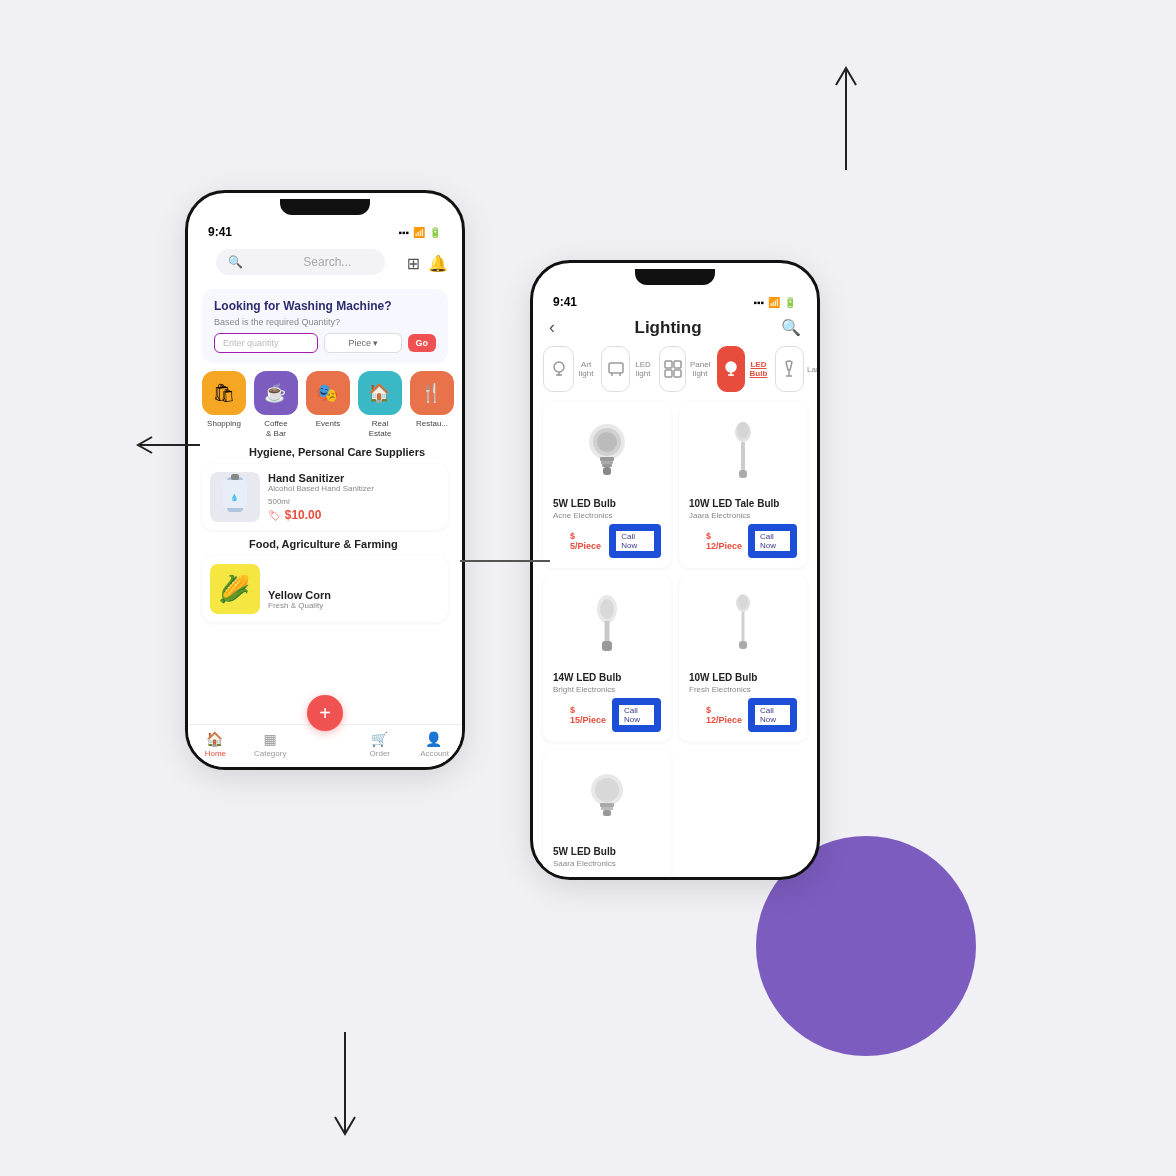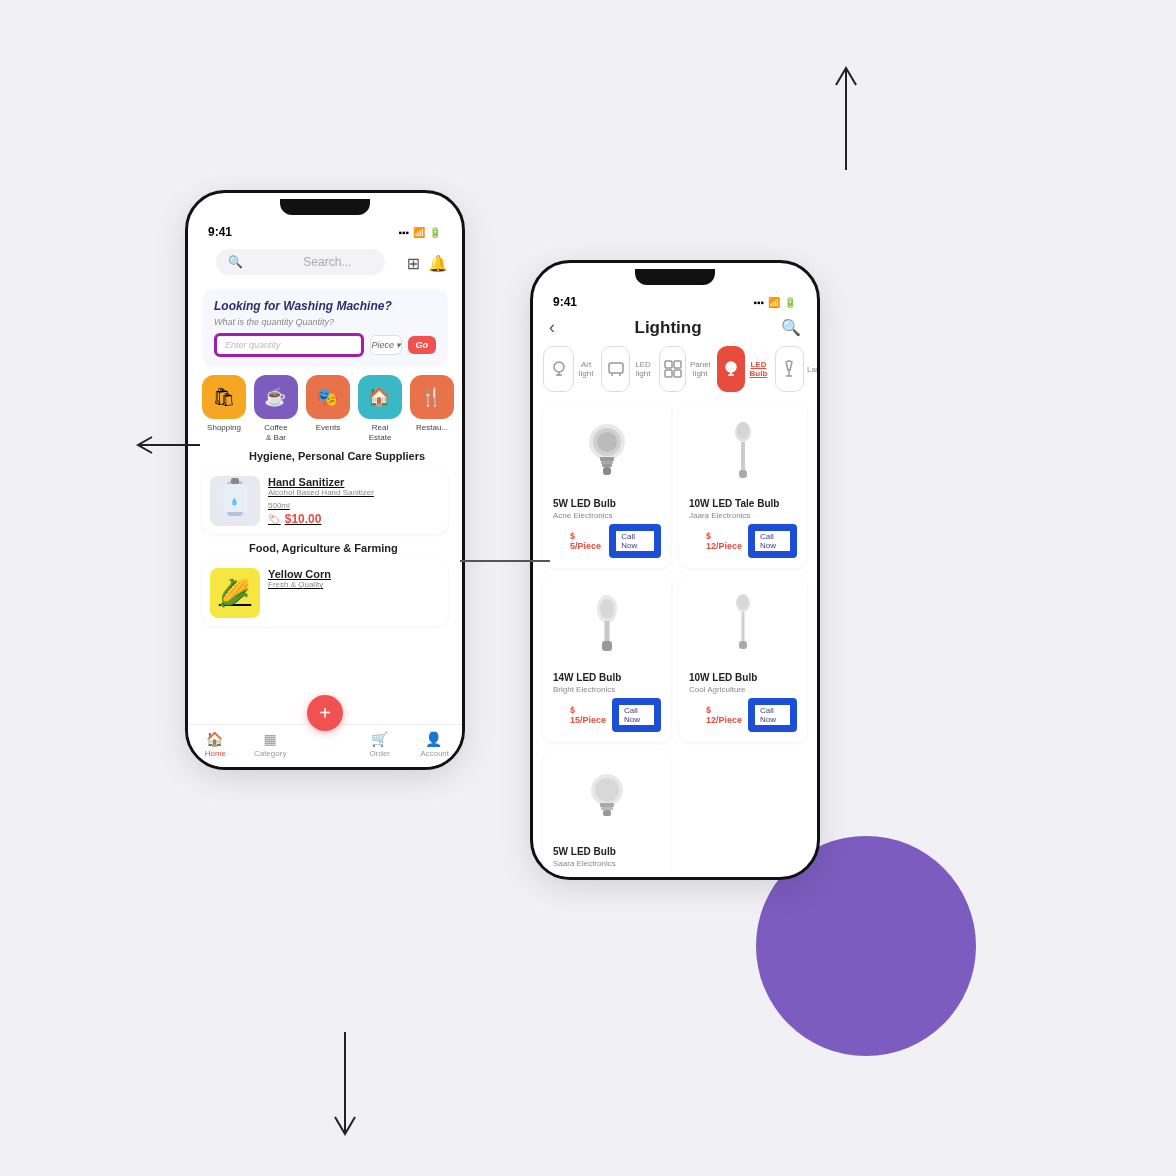--- a/index.html
+++ b/index.html
@@ -73,39 +73,38 @@
       padding: 6px 12px;
       gap: 6px;
     }
     .p1-search-bar span { color: #aaa; font-size: 12px; flex: 1; }
 
     .p1-banner {
       margin: 0 14px 8px;
       background: #f7f7ff;
       border-radius: 12px;
       padding: 10px 12px;
-      font-style: italic;
     }
     .p1-banner-title { font-size: 12px; font-weight: 700; color: #2d2d6e; margin-bottom: 4px; }
     .p1-banner-sub { font-size: 9px; color: #888; margin-bottom: 6px; }
     .p1-banner-row { display: flex; gap: 6px; align-items: center; }
     .p1-banner-input {
       flex: 1;
       background: #fff;
-      border: 3px solid #a21caf;
+      border: 1px solid #a21caf;
       border-radius: 6px;
       padding: 4px 8px;
       font-size: 9px;
       color: #bbb;
     }
     .p1-banner-select {
       background: #fff;
       border: 1px solid #ddd;
       border-radius: 6px;
-      padding: 4px 0;
+      padding: 4px 23px;
       font-size: 9px;
       color: #666;
       display: flex;
       align-items: center;
       gap: 2px;
     }
     .p1-banner-go {
       background: #f05252;
       color: #fff;
       border-radius: 6px;
@@ -131,23 +130,22 @@
 
     .p1-section-title { font-size: 11px; font-weight: 700; color: #222; padding: 0 14px 6px; margin-left: 47px; }
 
     .p1-product-card {
       margin: 0 14px 8px;
       background: #fff;
       border-radius: 12px;
       padding: 8px;
       display: flex;
       gap: 8px;
-      align-items: flex-start;
+      align-items: flex-end;
       box-shadow: 0 1px 4px rgba(0,0,0,0.06);
-      text-decoration: underline;
     }
     .p1-product-img {
       width: 50px; height: 50px;
       background: #e8e8f0;
       border-radius: 8px;
       display: flex; align-items: center; justify-content: center;
       font-size: 22px;
       overflow: hidden;
     }
     .p1-product-info { flex: 1; }
@@ -348,21 +346,21 @@
       <div class="p1-search-bar" style="flex:1;">
         <span>🔍</span>
         <span>Search...</span>
       </div>
       <span style="font-size:16px; color:#555;">⊞</span>
       <span style="font-size:16px; color:#3a3a8c;">🔔</span>
     </div>
 
     <div class="p1-banner">
       <div class="p1-banner-title">Looking for Washing Machine?</div>
-      <div class="p1-banner-sub">What is the quantity Quantity?</div>
+      <div class="p1-banner-sub">Based is the required Quantity?</div>
       <div class="p1-banner-row">
         <div class="p1-banner-input">
           <span>Enter quantity</span>
         </div>
         <div class="p1-banner-select">
           <span>Piece</span>
           <span>▾</span>
         </div>
         <div class="p1-banner-go">
           <span>Go</span>
@@ -585,21 +583,21 @@
       <div class="p2-product-card">
         <div class="p2-product-img">
           <svg width="36" height="70" viewBox="0 0 36 70">
             <ellipse cx="18" cy="12" rx="7" ry="9" fill="#e0e0e0"></ellipse>
             <line x1="18" y1="21" x2="18" y2="52" stroke="#d0d0d0" stroke-width="3"></line>
             <ellipse cx="18" cy="11" rx="5" ry="7" fill="#d8d8d8"></ellipse>
             <rect x="14" y="50" width="8" height="8" rx="3" fill="#aaa"></rect>
           </svg>
         </div>
         <div class="p2-product-name">10W LED Bulb</div>
-        <div class="p2-product-brand">Cool Agriculture</div>
+        <div class="p2-product-brand">Fresh Electronics</div>
         <div class="p2-product-row">
           <span class="p2-product-price">$ 12/Piece</span>
           <span class="p2-product-call">Call Now</span>
         </div>
       </div>
 
       <div class="p2-product-card">
         <div class="p2-product-img">
           <svg width="50" height="60" viewBox="0 0 50 60">
             <ellipse cx="25" cy="20" rx="16" ry="16" fill="#e8e8e8"></ellipse>

